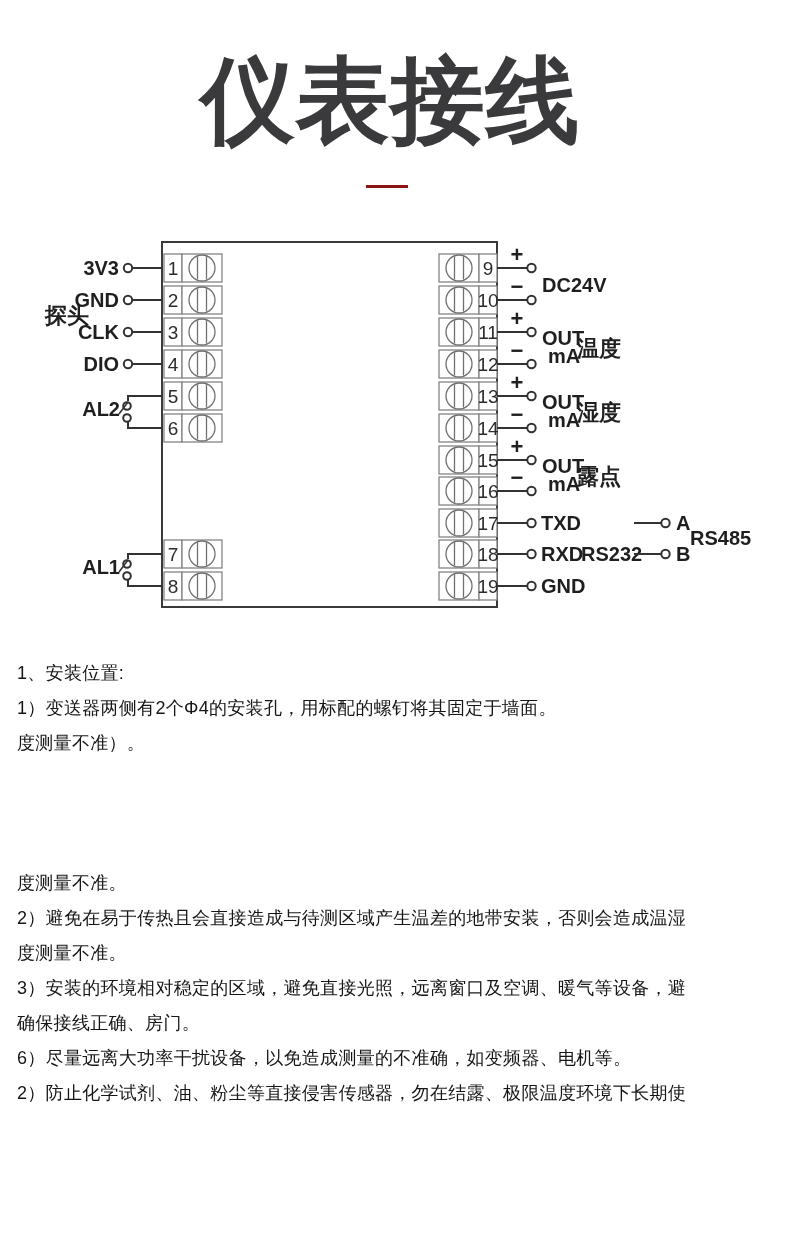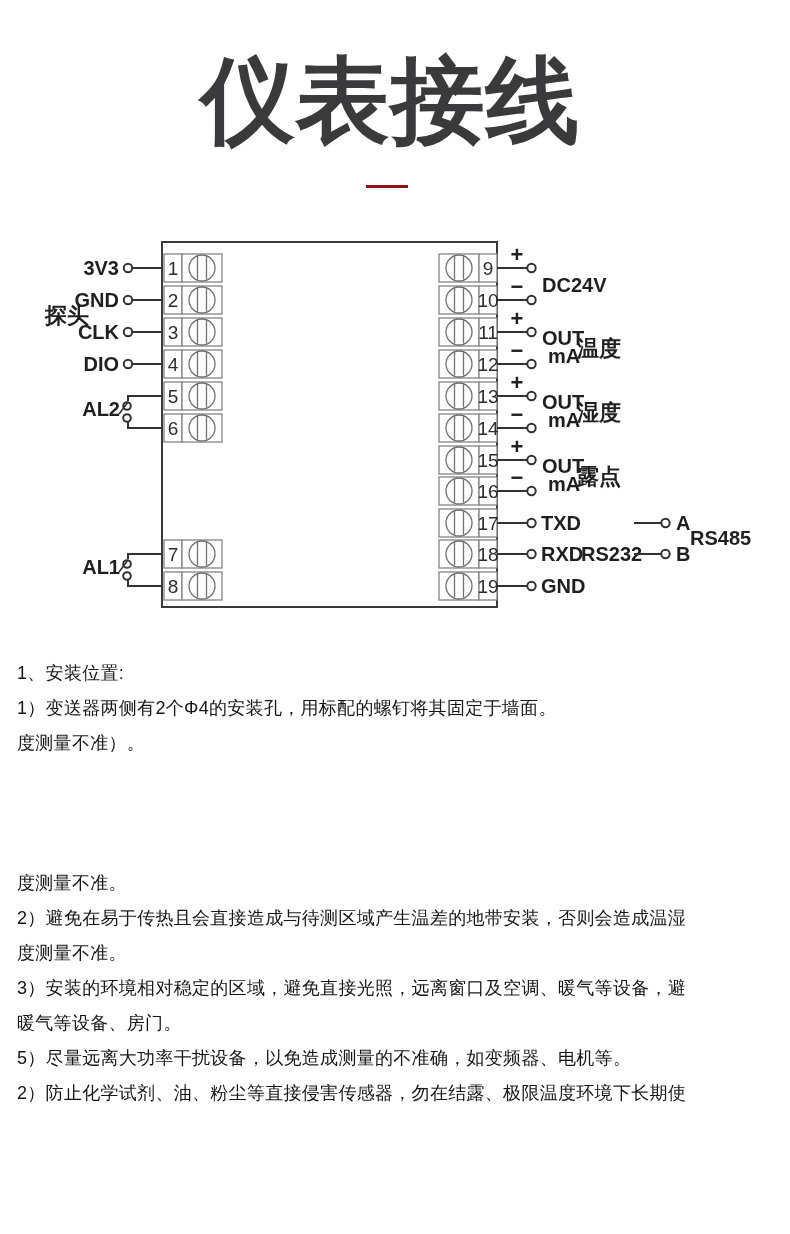--- a/index.html
+++ b/index.html
@@ -298,16 +298,16 @@
 <div id="section-1" class="sections">
     <div>1、安装位置:</div>
     <div>1）变送器两侧有2个Φ4的安装孔，用标配的螺钉将其固定于墙面。</div>
     <div>度测量不准）。</div>
   </div>
 <div id="section-2" class="sections">
     <div>度测量不准。</div>
     <div>2）避免在易于传热且会直接造成与待测区域产生温差的地带安装，否则会造成温湿</div>
     <div>度测量不准。</div>
     <div>3）安装的环境相对稳定的区域，避免直接光照，远离窗口及空调、暖气等设备，避</div>
-    <div>暖气等设备、房门。</div>
-    <div>5）尽量远离大功率干扰设备，以免造成测量的不准确，如变频器、电机等。</div>
+    <div>确保接线正确、房门。</div>
+    <div>6）尽量远离大功率干扰设备，以免造成测量的不准确，如变频器、电机等。</div>
     <div>2）防止化学试剂、油、粉尘等直接侵害传感器，勿在结露、极限温度环境下长期使</div>
   </div>
 
 </body></html>

